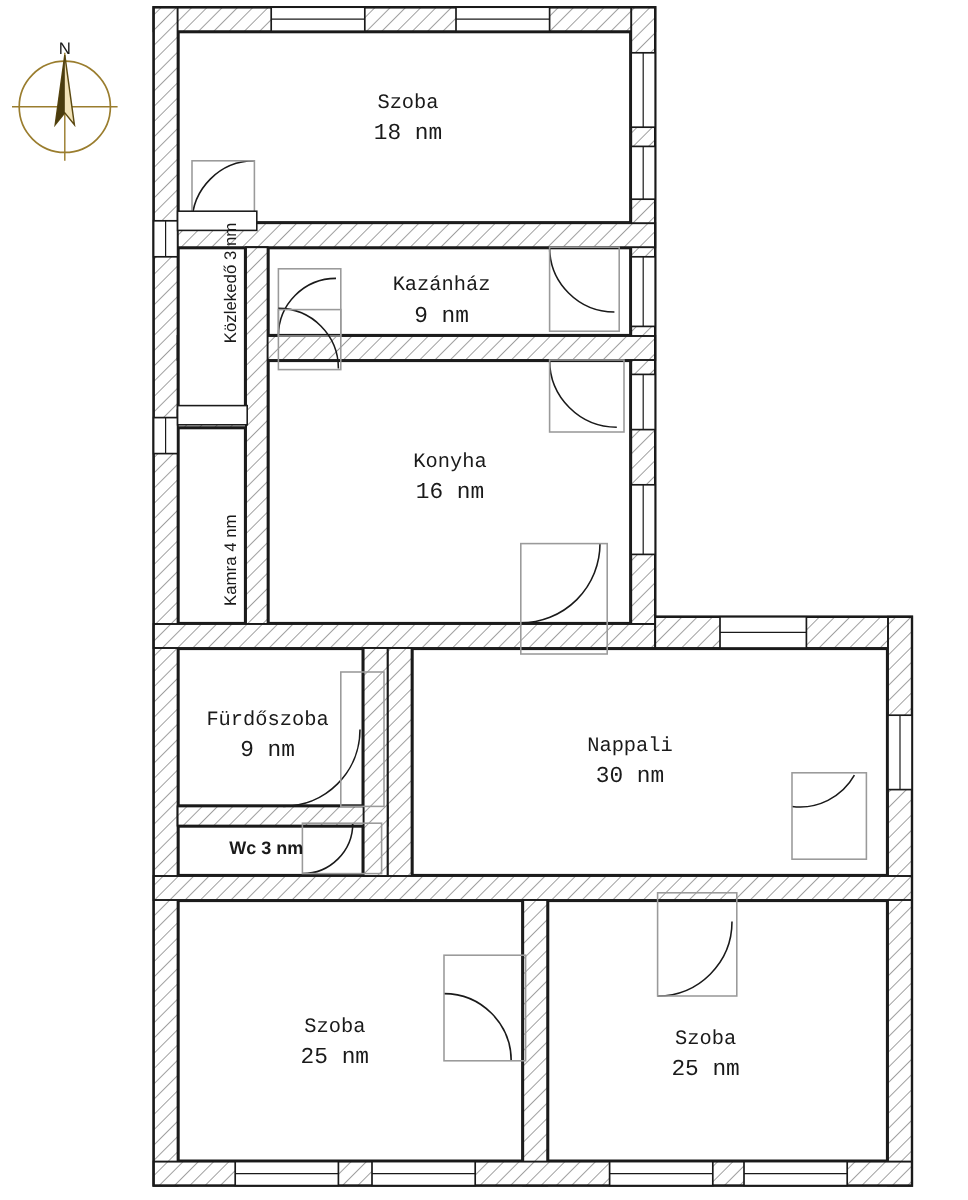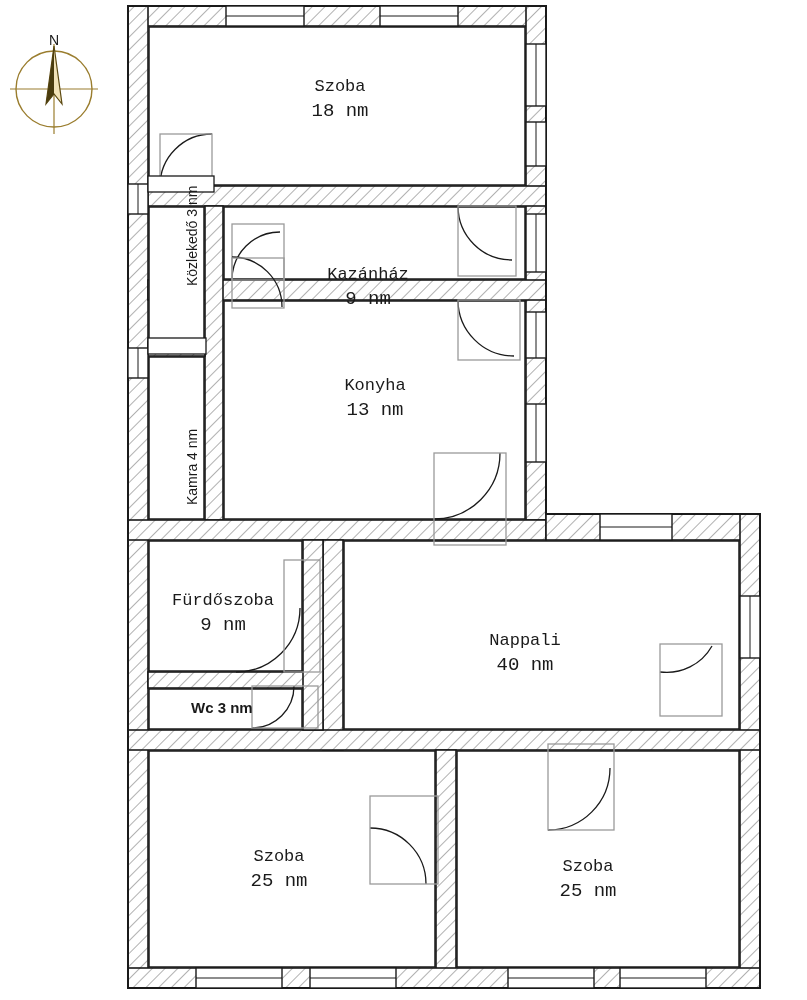--- a/index.html
+++ b/index.html
@@ -220,38 +220,38 @@
   </g>
 </svg>
 
 <div class="compass-letter" style="left:49px; top:32px;">N</div>
 
 <div class="room-label" style="left:340px; top:76px; transform:translateX(-50%);">
   <div class="room-name">Szoba</div>
   <div class="room-area">18 nm</div>
 </div>
 
-<div class="room-label" style="left:368px; top:228px; transform:translateX(-50%);margin-top:36px;">
+<div class="room-label" style="left:368px; top:228px; transform:translateX(-50%);">
   <div class="room-name">Kazánház</div>
   <div class="room-area">9 nm</div>
 </div>
 
 <div class="room-label" style="left:375px; top:375px; transform:translateX(-50%);text-align:center;">
   <div class="room-name">Konyha</div>
-  <div class="room-area">13 nm</div>
+  <div class="room-area">16 nm</div>
 </div>
 
 <div class="room-label" style="left:223px; top:590px; transform:translateX(-50%);">
   <div class="room-name">Fürdőszoba</div>
   <div class="room-area">9 nm</div>
 </div>
 
-<div class="room-label" style="left:525px; top:630px; transform:translateX(-50%);">
+<div class="room-label" style="left:525px; top:612px; transform:translateX(-50%);">
   <div class="room-name">Nappali</div>
-  <div class="room-area">40 nm</div>
+  <div class="room-area">30 nm</div>
 </div>
 
 <div class="room-label" style="left:279px; top:846px; transform:translateX(-50%);">
   <div class="room-name">Szoba</div>
   <div class="room-area">25 nm</div>
 </div>
 
 <div class="room-label" style="left:588px; top:856px; transform:translateX(-50%);">
   <div class="room-name">Szoba</div>
   <div class="room-area">25 nm</div>

